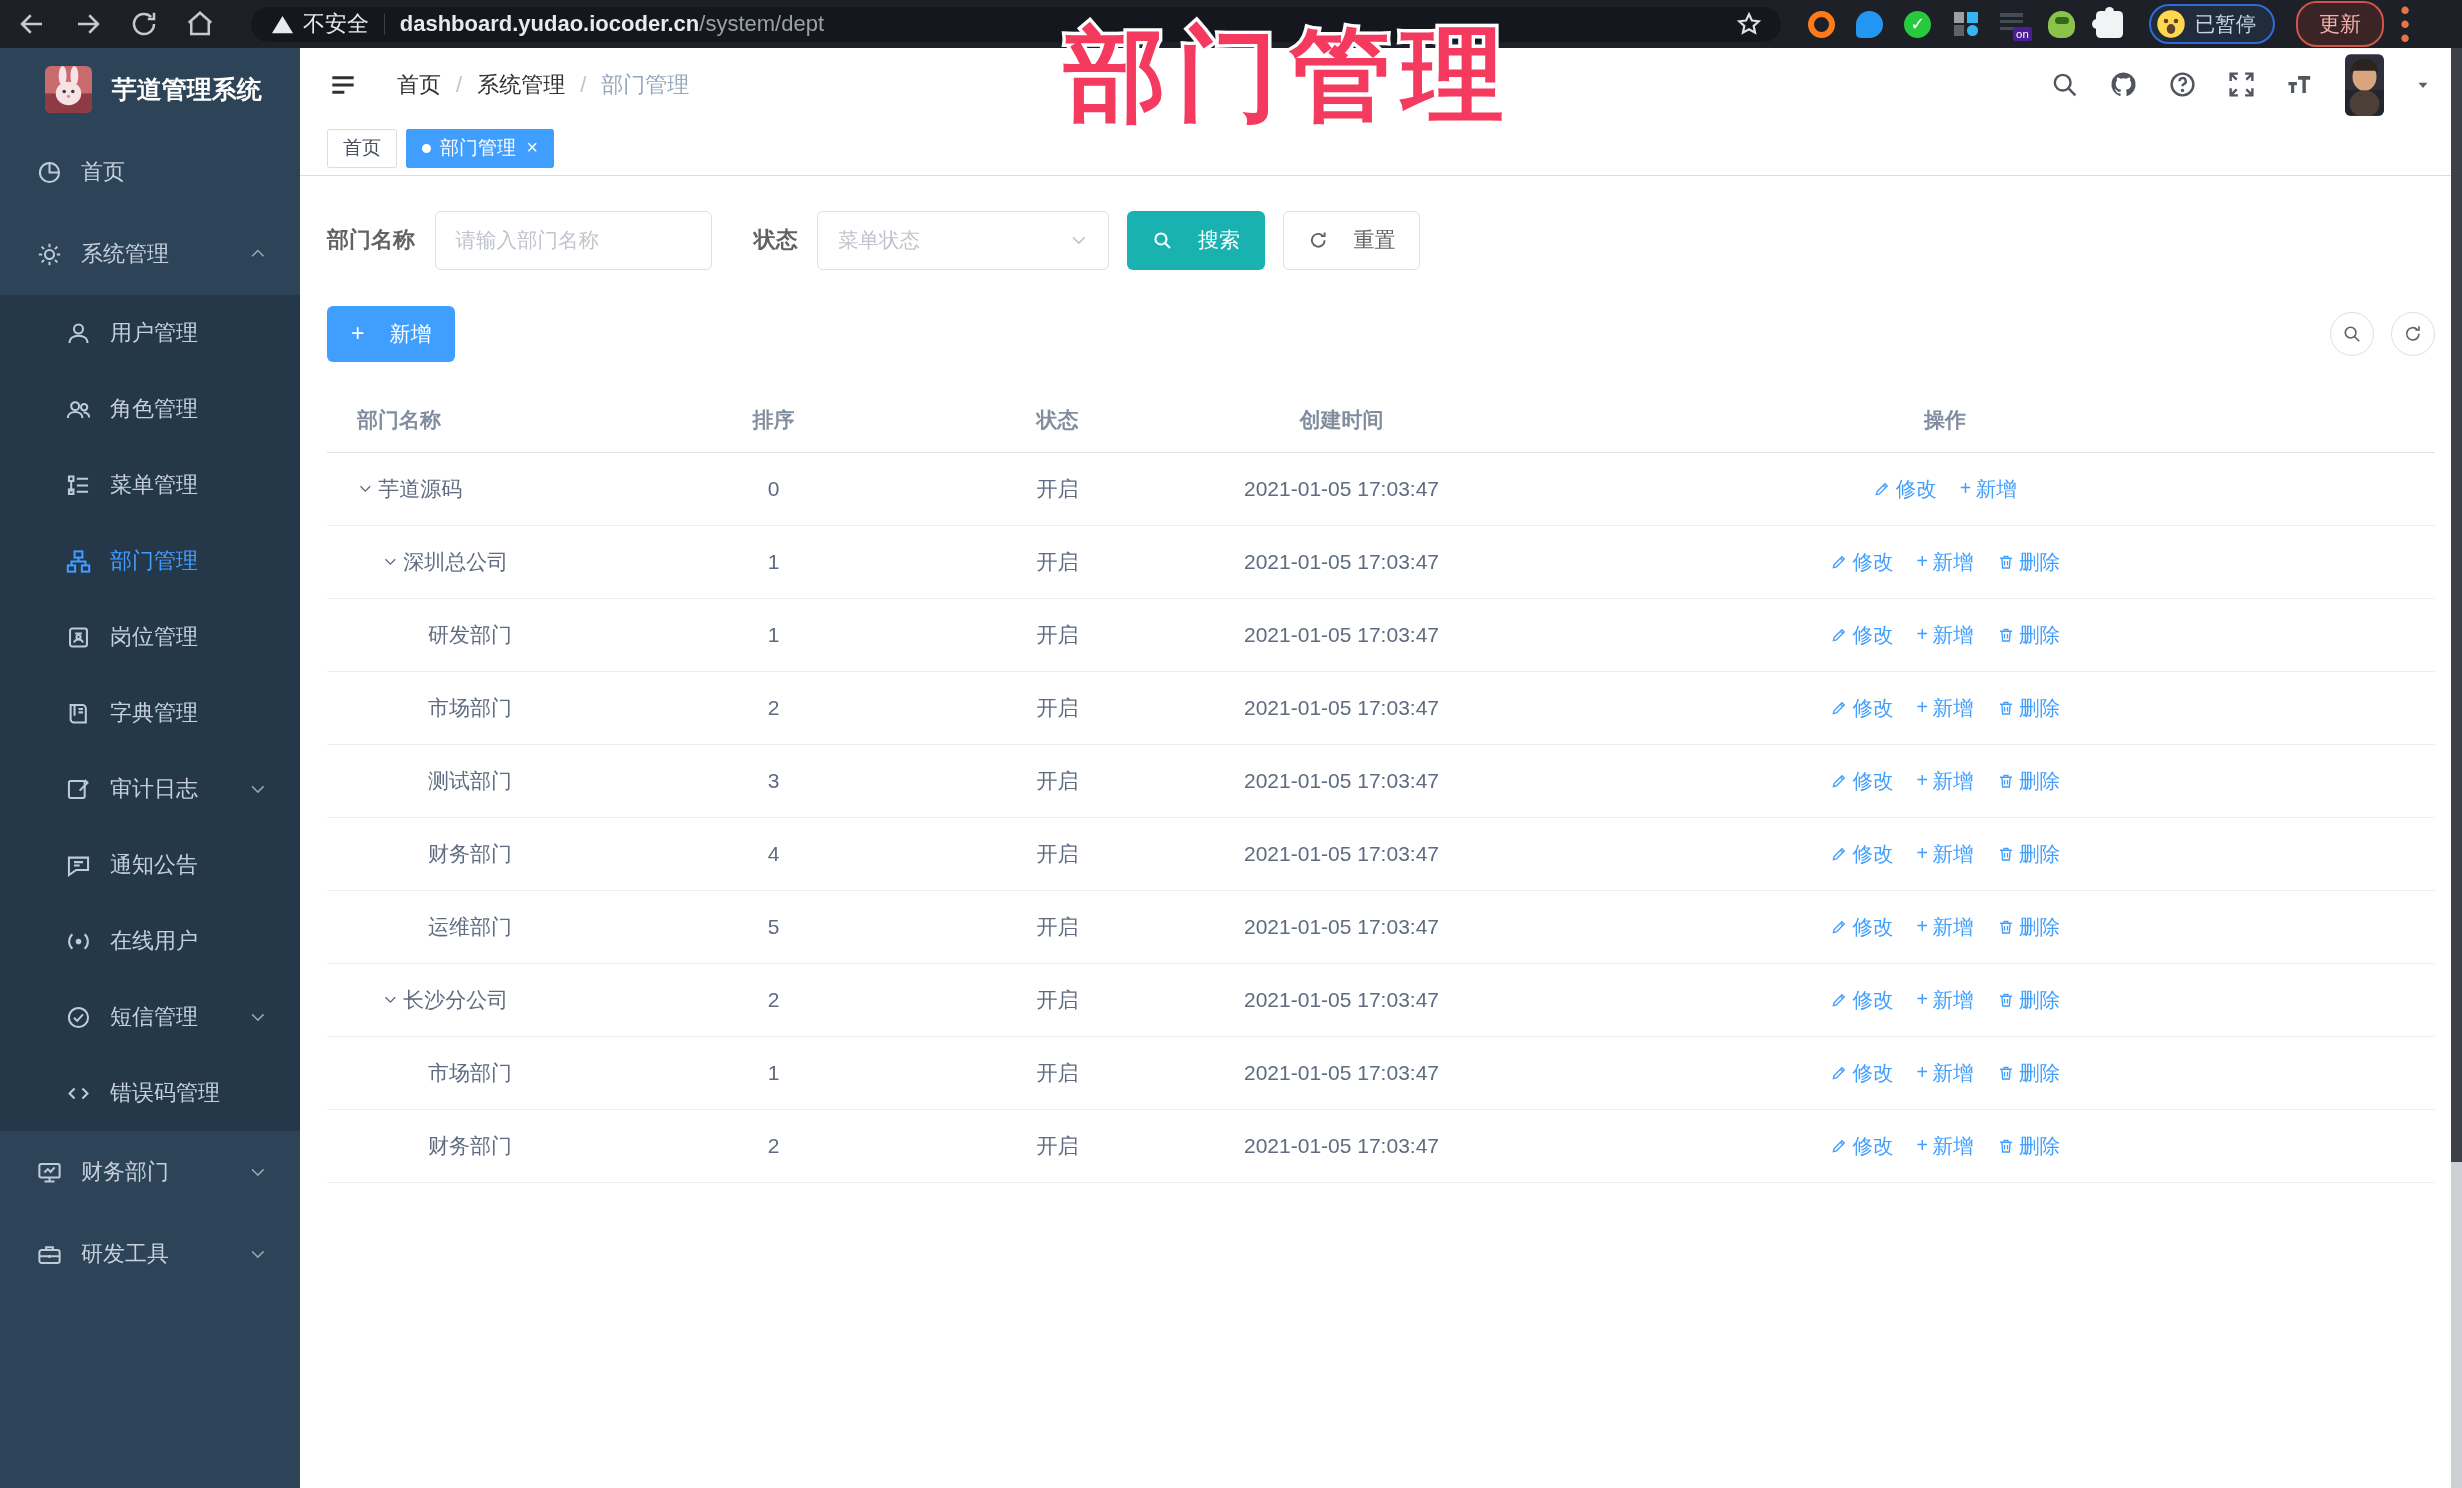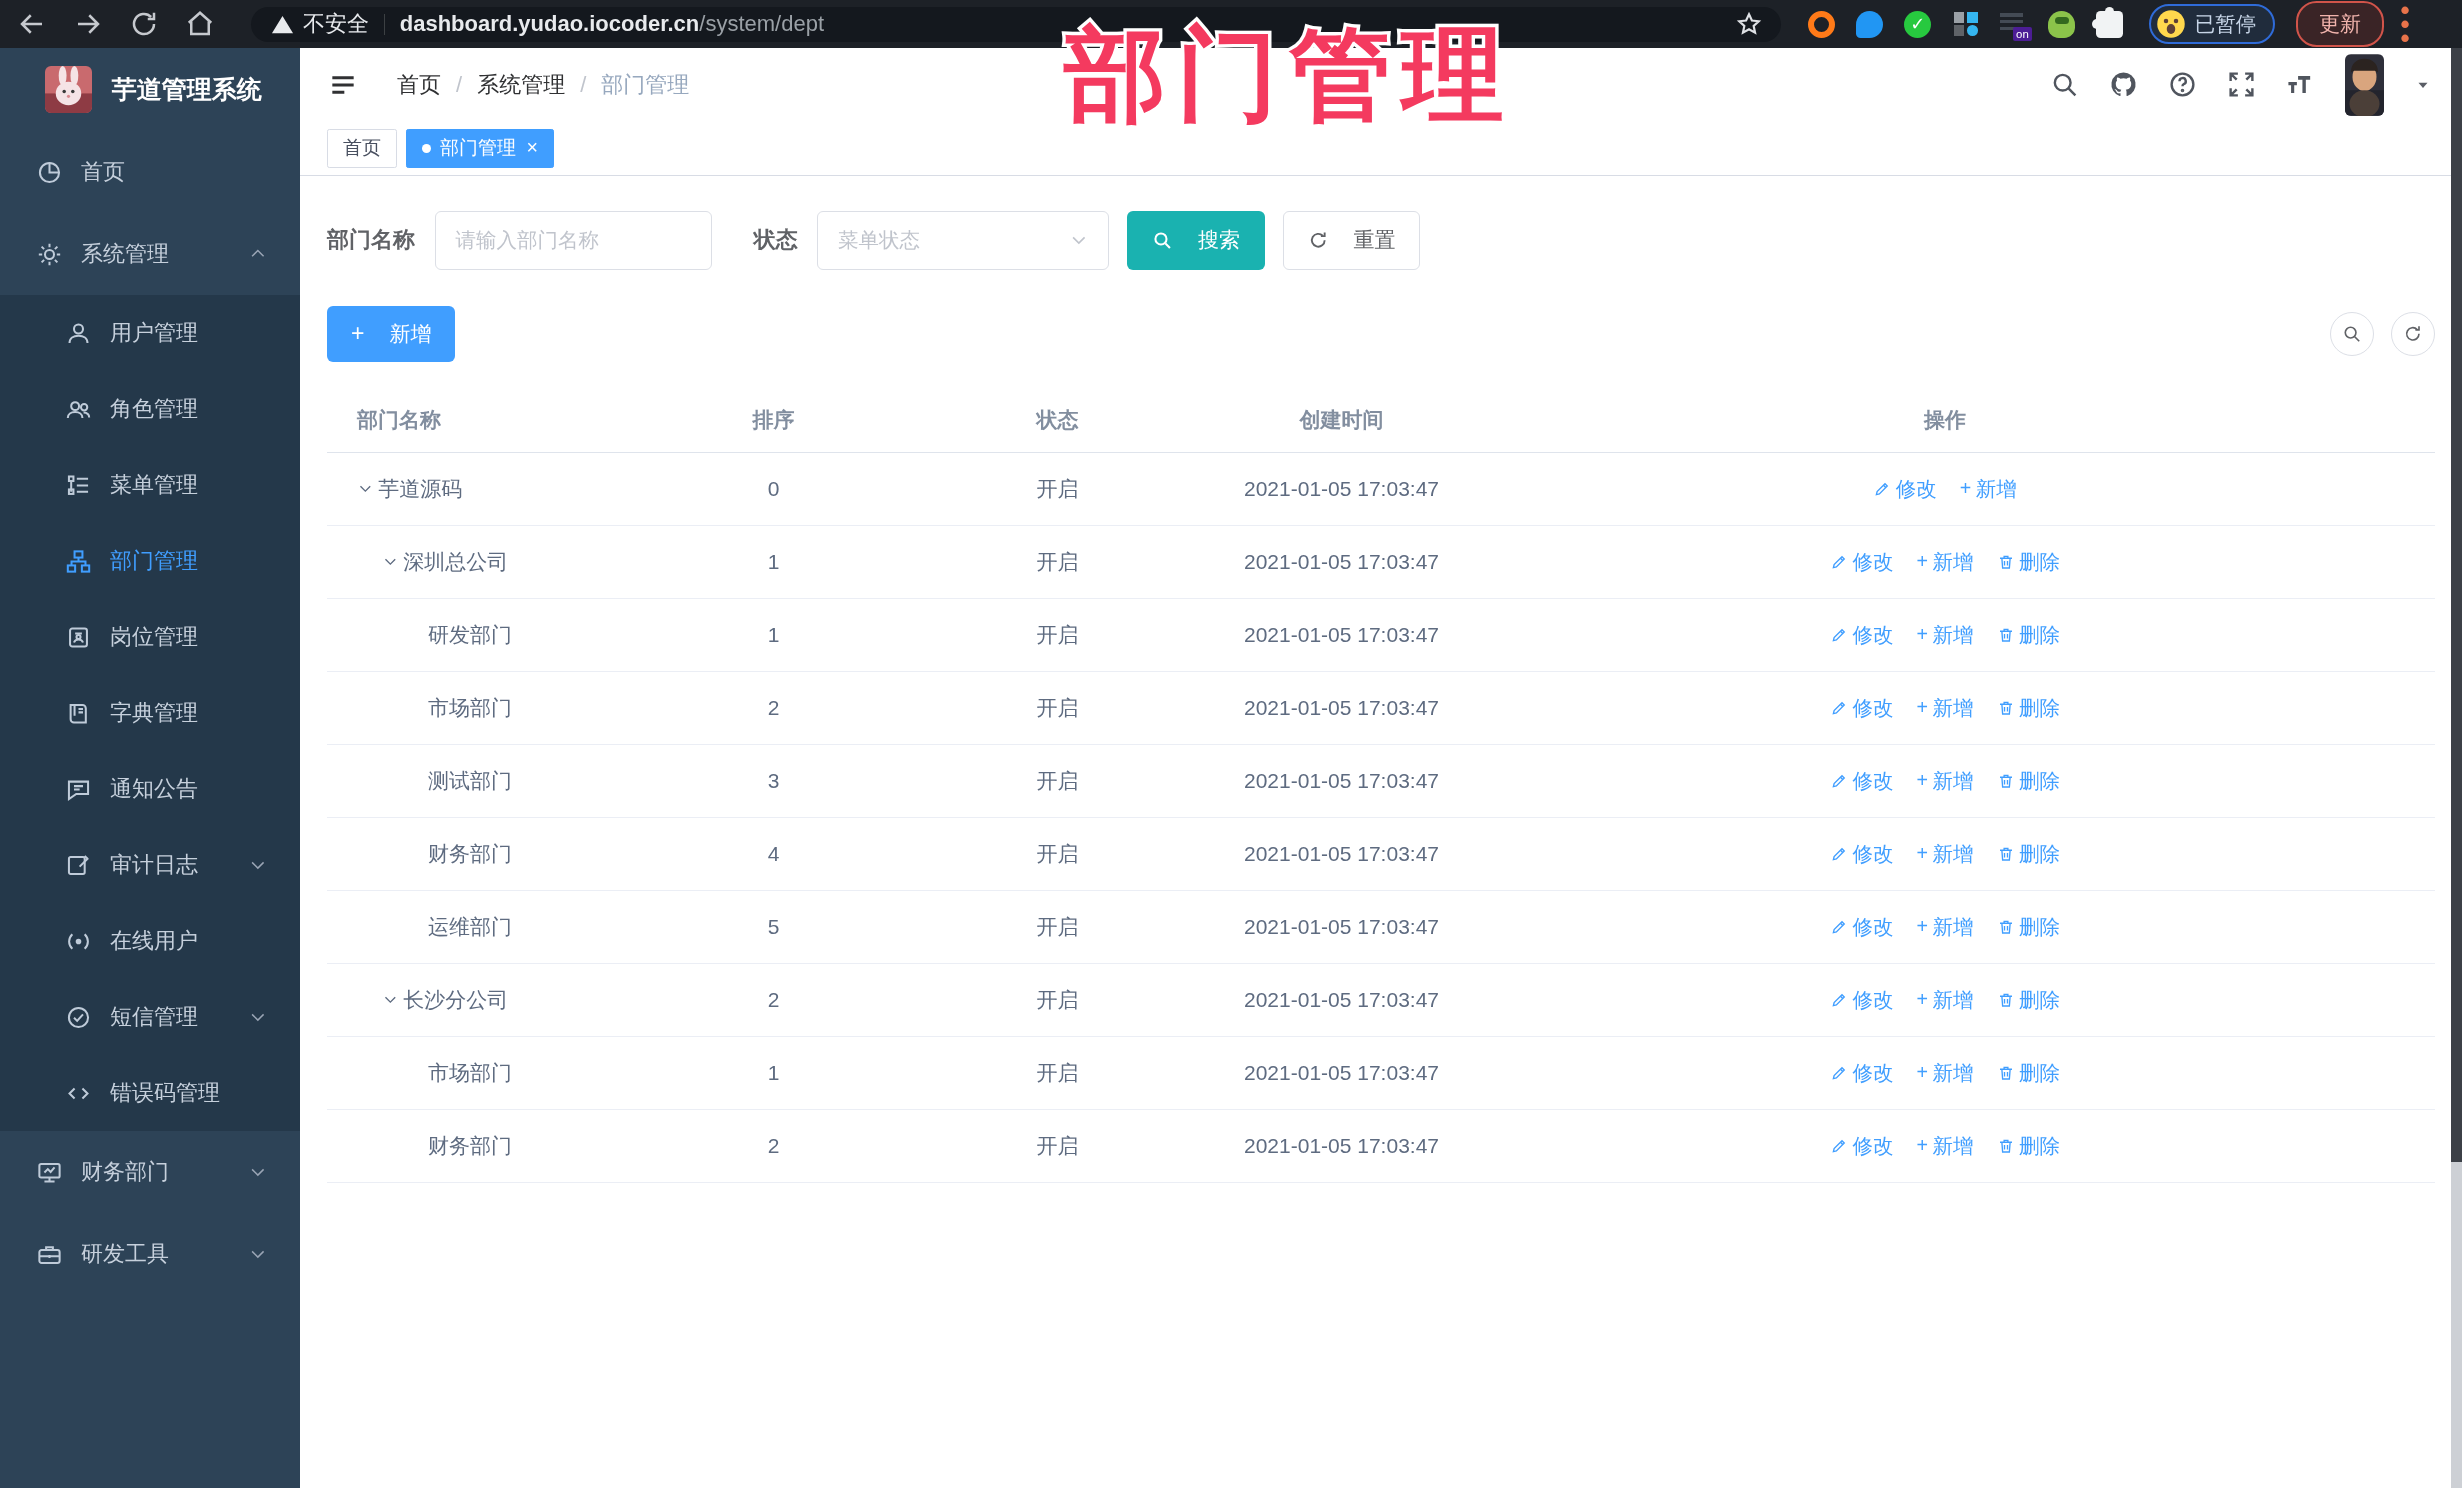--- a/index.html
+++ b/index.html
@@ -277,34 +277,34 @@
             </div>
             <div class="m-item">
               <svg class="m-ic" viewBox="0 0 24 24" fill="none" stroke="currentColor" stroke-width="1.8">
                 <path d="M5 4.5h10.5a3 3 0 0 1 3 3V20H8a3 3 0 0 1-3-3V4.5z"></path>
                 <path d="M8.5 4.5V14M12 8h4M12 11h4"></path>
               </svg>
               <span class="lbl">字典管理</span>
             </div>
             <div class="m-item">
               <svg class="m-ic" viewBox="0 0 24 24" fill="none" stroke="currentColor" stroke-width="1.8">
-                <path d="M3.5 5h17v11H10l-6.5 4.5V16h0z"></path>
-                <path d="M8 9h8M8 12h5"></path>
-              </svg>
-              <span class="lbl">通知公告</span>
-            </div>
-            <div class="m-item">
-              <svg class="m-ic" viewBox="0 0 24 24" fill="none" stroke="currentColor" stroke-width="1.8">
                 <rect x="3.5" y="4.5" width="14" height="15" rx="1.5"></rect>
                 <path d="M13 13l7.5-7.5M17.5 3.5l3 3"></path>
               </svg>
               <span class="lbl">审计日志</span>
               <svg class="chev" viewBox="0 0 24 24" fill="none" stroke="currentColor" stroke-width="1.8">
                 <path d="M5 9l7 7 7-7"></path>
               </svg>
+            </div>
+            <div class="m-item">
+              <svg class="m-ic" viewBox="0 0 24 24" fill="none" stroke="currentColor" stroke-width="1.8">
+                <path d="M3.5 5h17v11H10l-6.5 4.5V16h0z"></path>
+                <path d="M8 9h8M8 12h5"></path>
+              </svg>
+              <span class="lbl">通知公告</span>
             </div>
             <div class="m-item">
               <svg class="m-ic" viewBox="0 0 24 24" fill="none" stroke="currentColor" stroke-width="1.8">
                 <path d="M6.5 5.5c-3.8 3.8-3.8 9.2 0 13M17.5 5.5c3.8 3.8 3.8 9.2 0 13"></path>
                 <circle cx="12" cy="12" r="1.6" fill="currentColor"></circle>
               </svg>
               <span class="lbl">在线用户</span>
             </div>
             <div class="m-item">
               <svg class="m-ic" viewBox="0 0 24 24" fill="none" stroke="currentColor" stroke-width="1.8">

